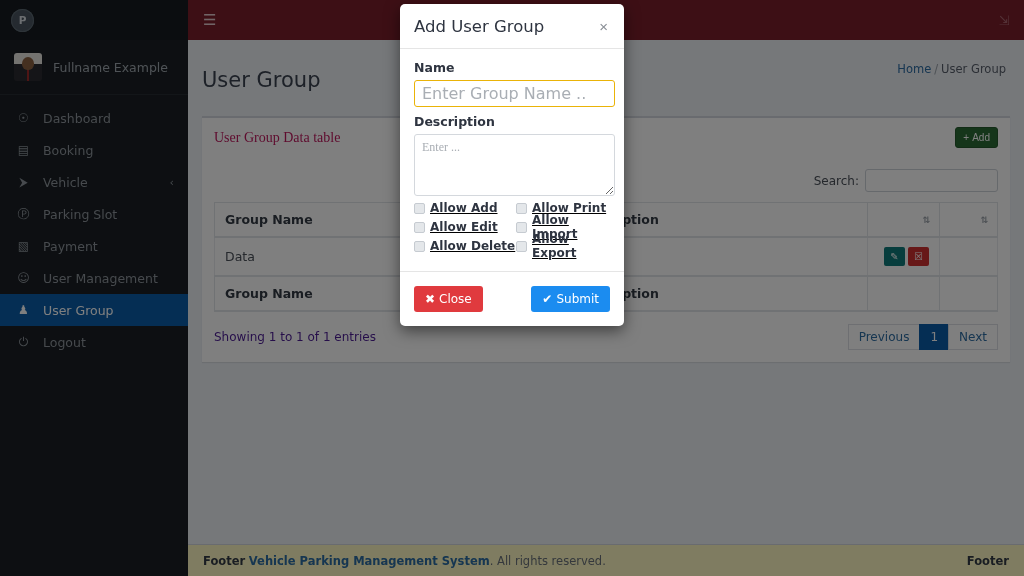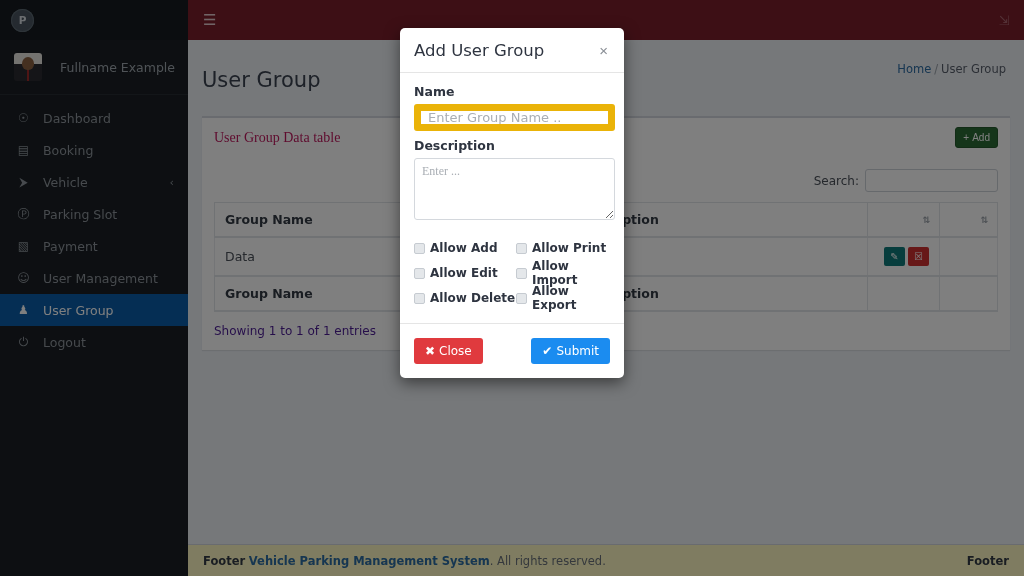--- a/index.html
+++ b/index.html
@@ -32,21 +32,21 @@
     color: #d8dde2; font-size: 10.5px; font-weight: bold;
     flex: none;
     box-shadow: inset 0 0 0 1px #5c6872;
   }
   .sb-logo-text {
     color: #b8bfc6; font-size: 14.5px; letter-spacing: .1px;
   }
   .sb-user {
     height: 55px;
     display: flex; align-items: center;
-    padding-left: 14px; gap: 18px;
+    padding-left: 14px; gap: 11px;
     border-bottom: 1px solid #262c33;
   }
   .sb-avatar {
     width: 28px; height: 28px; border-radius: 3px;
     background: linear-gradient(#e9e6e1 0%, #e9e6e1 38%, #2b2b30 38%, #2b2b30 100%);
     position: relative; overflow: hidden; flex: none;
   }
   .sb-avatar::before {
     content: ""; position: absolute;
     left: 8px; top: 4px; width: 12px; height: 13px;
@@ -201,21 +201,21 @@
   #footer b { color: #333a44; }
   #footer a { color: #2d6ca2; text-decoration: none; font-weight: bold; }
 
   
   #backdrop {
     position: absolute; inset: 0;
     background: rgba(0,0,0,.5);
     z-index: 20;
   }
   #modal {
-    position: absolute; left: 400px; top: 28px;
+    position: absolute; left: 400px; top: 4px;
     width: 224px; max-height: 358px;
     background: #fff;
     border-radius: 5px;
     box-shadow: 0 5px 15px rgba(0,0,0,.5);
     z-index: 30;
     display: flex; flex-direction: column;
     overflow: hidden;
   }
   .m-head {
     padding: 13px 14px 12px 14px;
@@ -224,39 +224,40 @@
   }
   .m-title { font-size: 16.5px; color: #2e3440; }
   .m-close {
     background: none; border: none; cursor: pointer;
     font-size: 15px; color: #8a8f96; line-height: 1; padding: 2px;
   }
   .m-body { padding: 11px 9px 6px 14px; }
   .f-label { font-size: 12.5px; font-weight: bold; color: #2e3440; margin-bottom: 5px; }
   .f-input {
     width: 100%; height: 27px;
-    border: 7px solid #eab308; border-radius: 3px;
-    padding: 0 7px; font-size: 13px; outline: none;
+    border: 1px solid #eab308; border-radius: 3px;
+    padding: 0 7px; font-size: 16px; outline: none;
     font-family: "DejaVu Sans", "Liberation Sans", sans-serif;
     color: #0c4a6e;
   }
   .f-input::placeholder, .f-ta::placeholder { color: #a9aeb4; }
   .f-ta {
     width: 100%; height: 62px; resize: vertical;
     border: 1px solid #d4d8dd; border-radius: 3px;
     padding: 5px 7px; font-size: 12px; outline: none;
     font-family: Liberation Serif, serif;
     color: #333;
     display: block;
   }
   .perm-grid {
-    margin-top: 19px;
+    margin-top: 3px;
     display: grid;
     grid-template-columns: 102px 1fr;
-    row-gap: 7px;
+    row-gap: 1px;
+    text-decoration: underline;
   }
   .perm {
     display: flex; align-items: center; gap: 5px;
     font-size: 12px; font-weight: bold; color: #2e3440;
     cursor: pointer; height: 18px;
   }
   .perm .cbx {
     width: 11px; height: 11px; flex: none;
     border: 1px solid #c6cbd1; border-radius: 2px;
     background: #e4e7ea;
@@ -381,20 +382,25 @@
               <th><span>Group Name</span></th>
               <th class="col-desc"><span>Description</span></th>
               <th class="col-act"><span></span></th>
               <th class="col-act2"><span></span></th>
             </tr>
         </tfoot>
       </table>
 
       <div class="dt-bottom">
         <span class="dt-info">Showing 1 to 1 of 1 entries</span>
+        <div class="pager">
+          <span>Previous</span>
+          <span class="cur">1</span>
+          <span>Next</span>
+        </div>
       </div>
     </div>
   </div>
 
   <div id="footer">
     <div>
       <b>Footer</b>
       <a href="#">Vehicle Parking Management System</a><span>. All rights reserved.</span>
     </div>
     <b>Footer</b>

